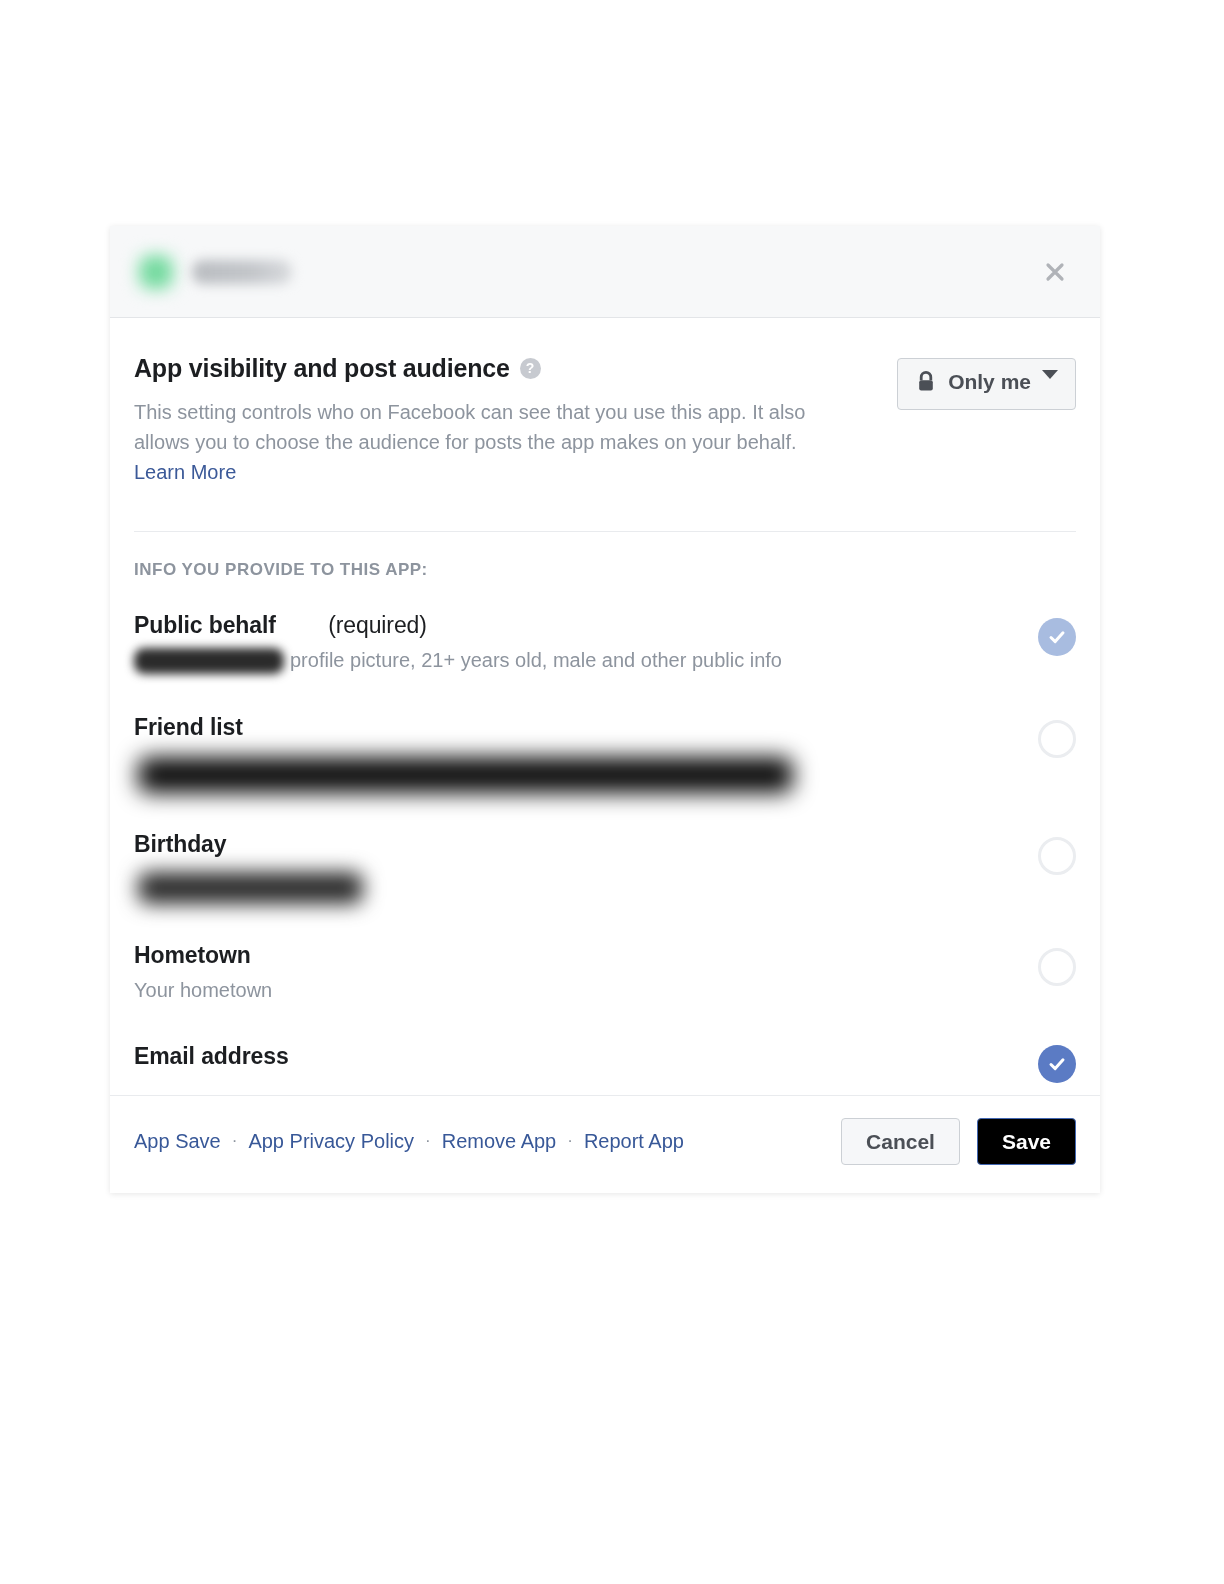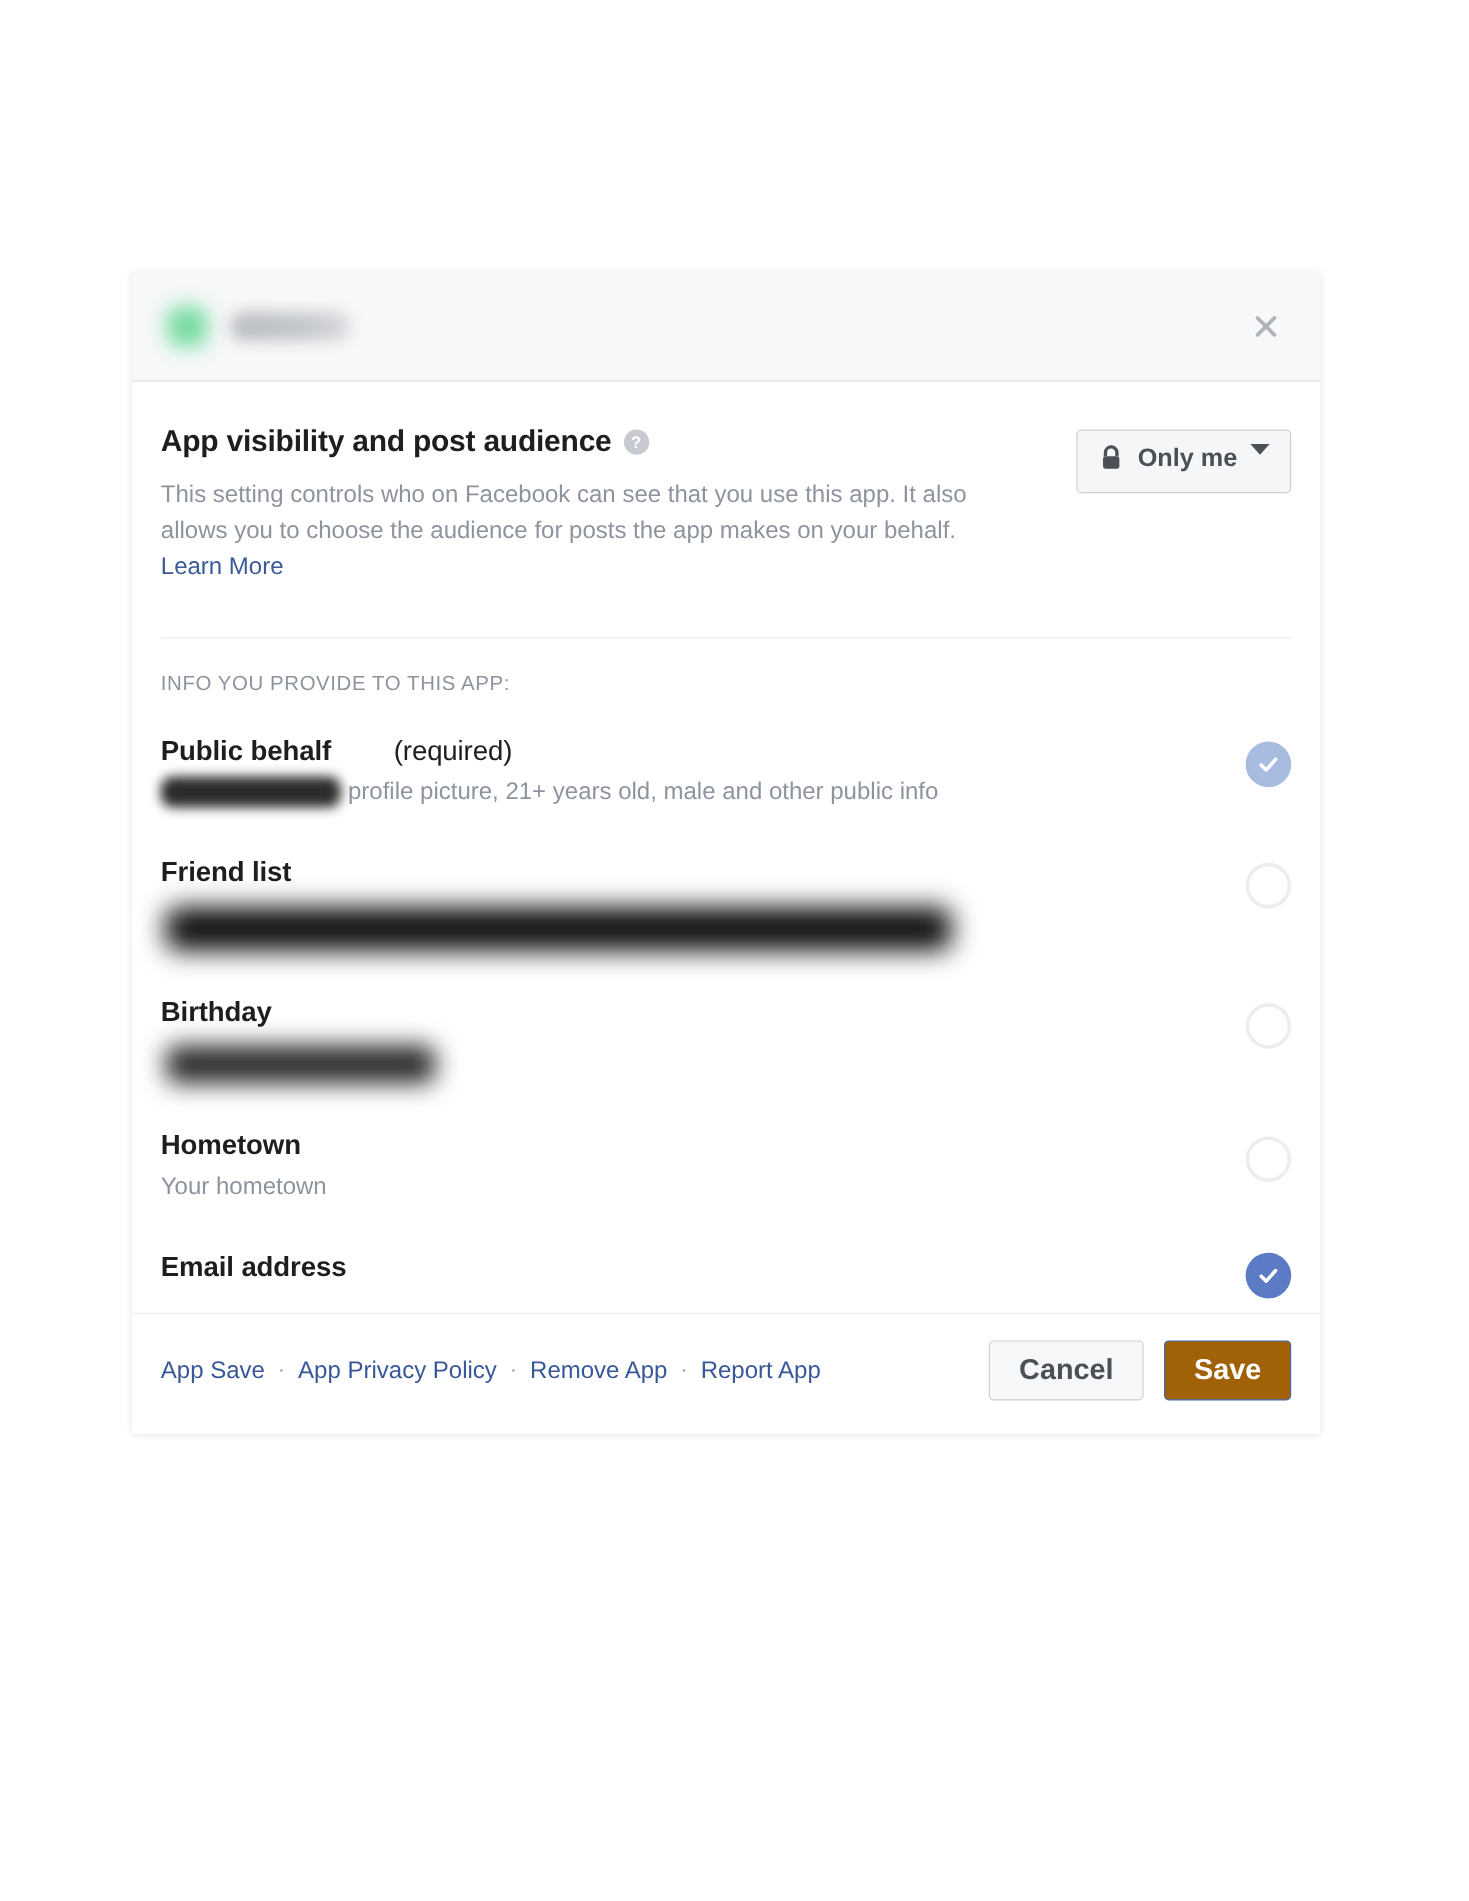--- a/index.html
+++ b/index.html
@@ -147,21 +147,21 @@
 
   
   .divider {
     height: 1px;
     background: #e9ebee;
     margin: 44px 0 0 0;
   }
 
   .info-label {
     font-size: 17px;
-    font-weight: normal;
+    font-weight: bold;
     letter-spacing: 0.5px;
     color: #8d949e;
     padding: 28px 0 0 0;
   }
 
   
   .perm-list { padding-top: 12px; }
   .perm-row {
     display: flex;
     align-items: flex-start;
@@ -286,35 +286,35 @@
     padding: 0 11px;
     font-size: 17px;
   }
   .footer-buttons {
     display: flex;
     align-items: center;
     gap: 17px;
   }
   .btn {
     font-family: "Liberation Sans", sans-serif;
-    font-size: 24px;
+    font-size: 21px;
     font-weight: bold;
     border-radius: 4px;
     padding: 12px 24px;
     cursor: pointer;
     border: 1px solid transparent;
     line-height: 1;
   }
   .btn-cancel {
     background: #f6f7f9;
     border-color: #ccd0d5;
     color: #4b4f56;
   }
   .btn-save {
-    background: #a16207;
+    background: #000000;
     border-color: #4267b2;
     color: #ffffff;
   }
 </style>
 </head>
 <body>
 
 <div class="dialog">
 
   <div class="dialog-header">

